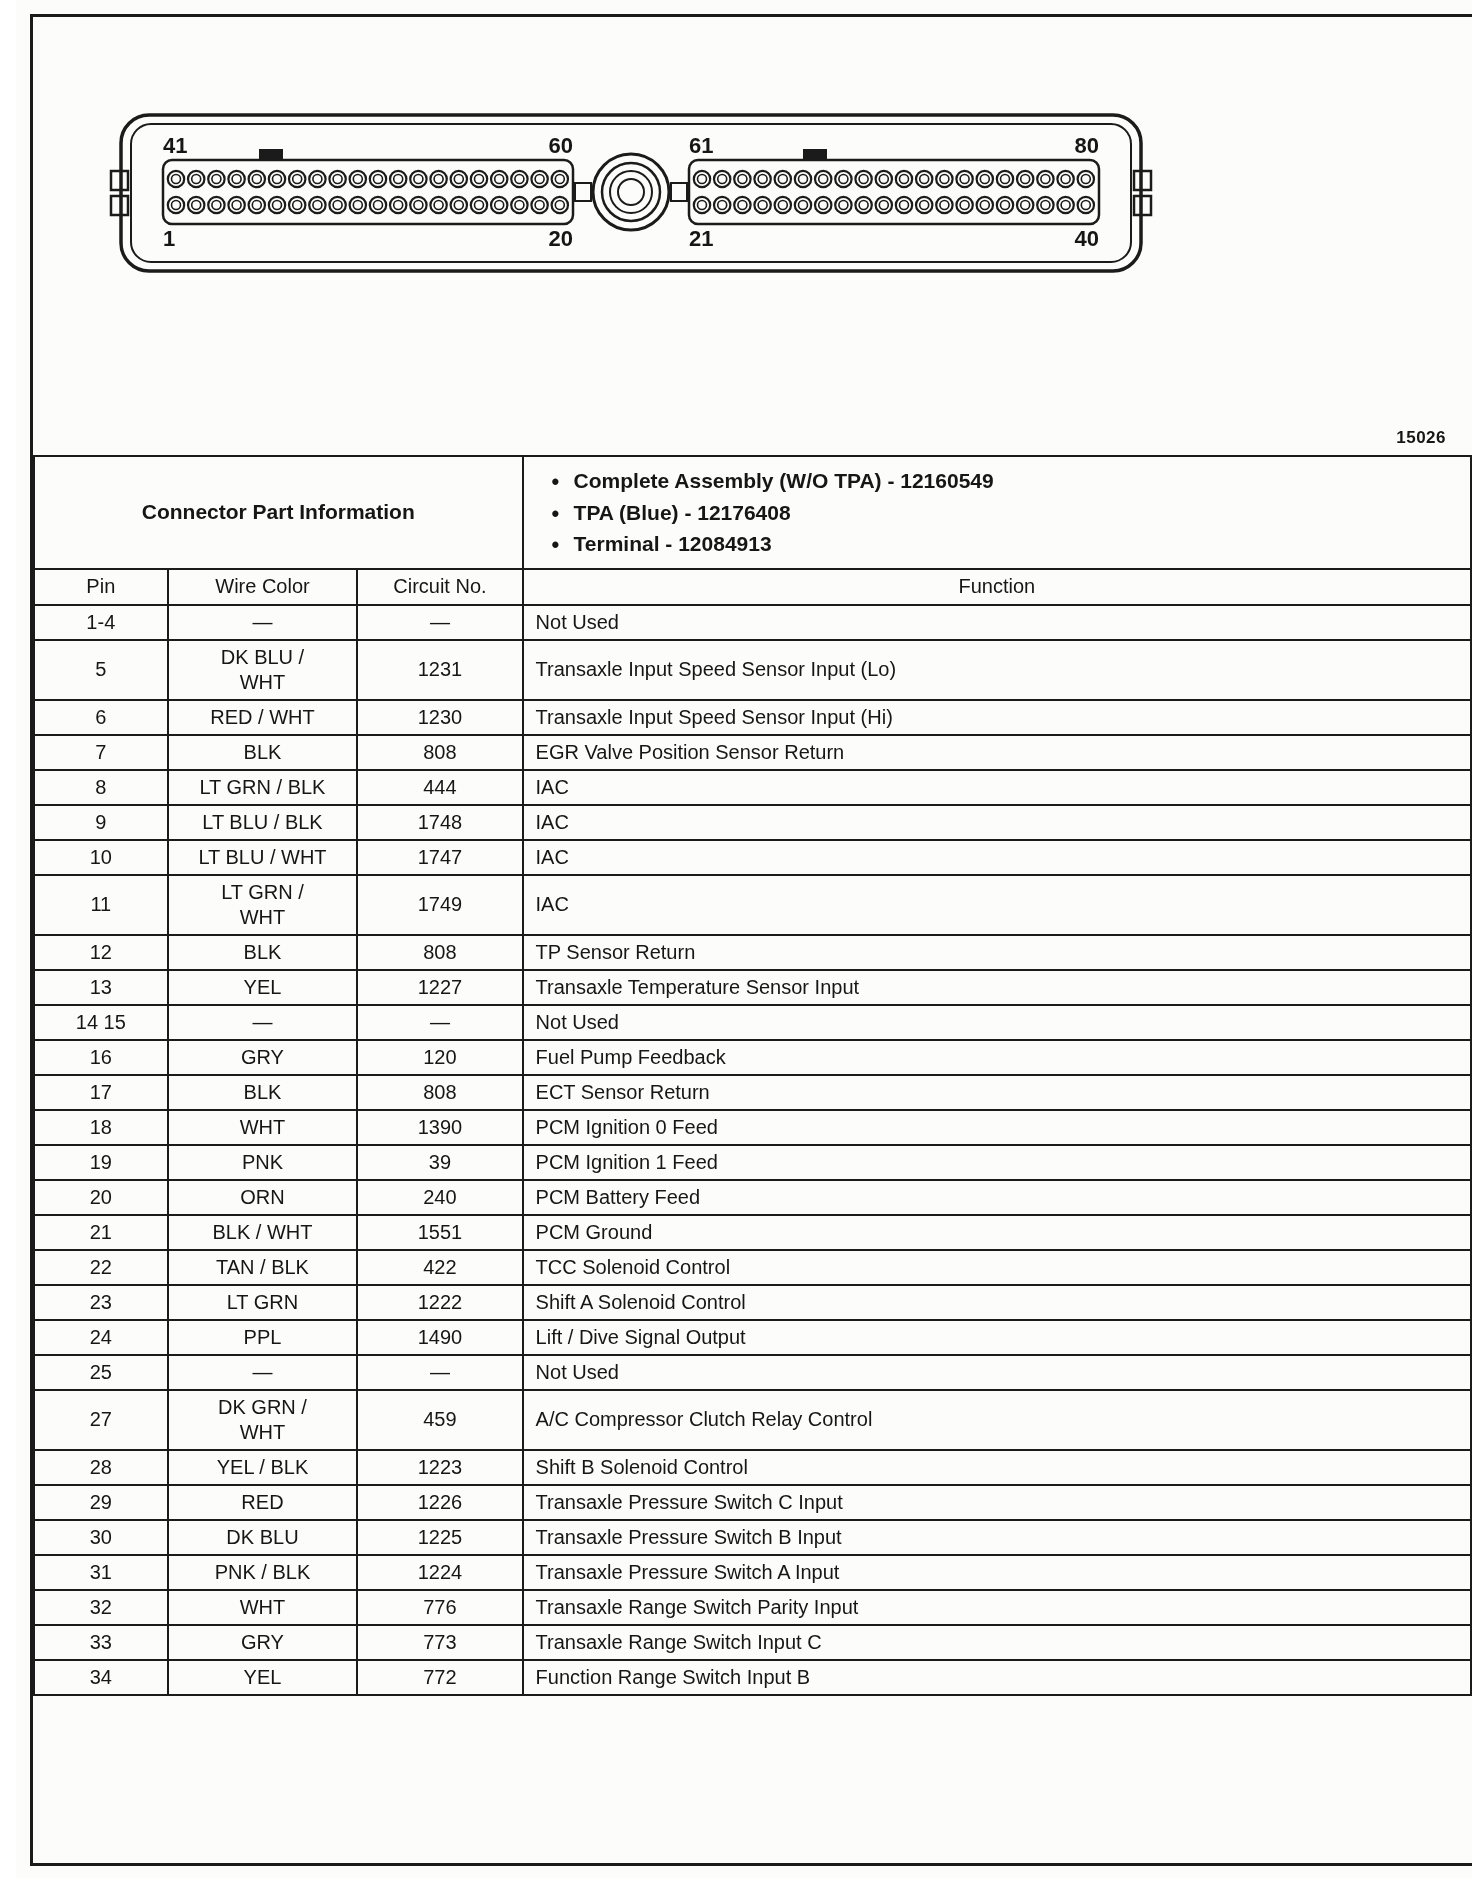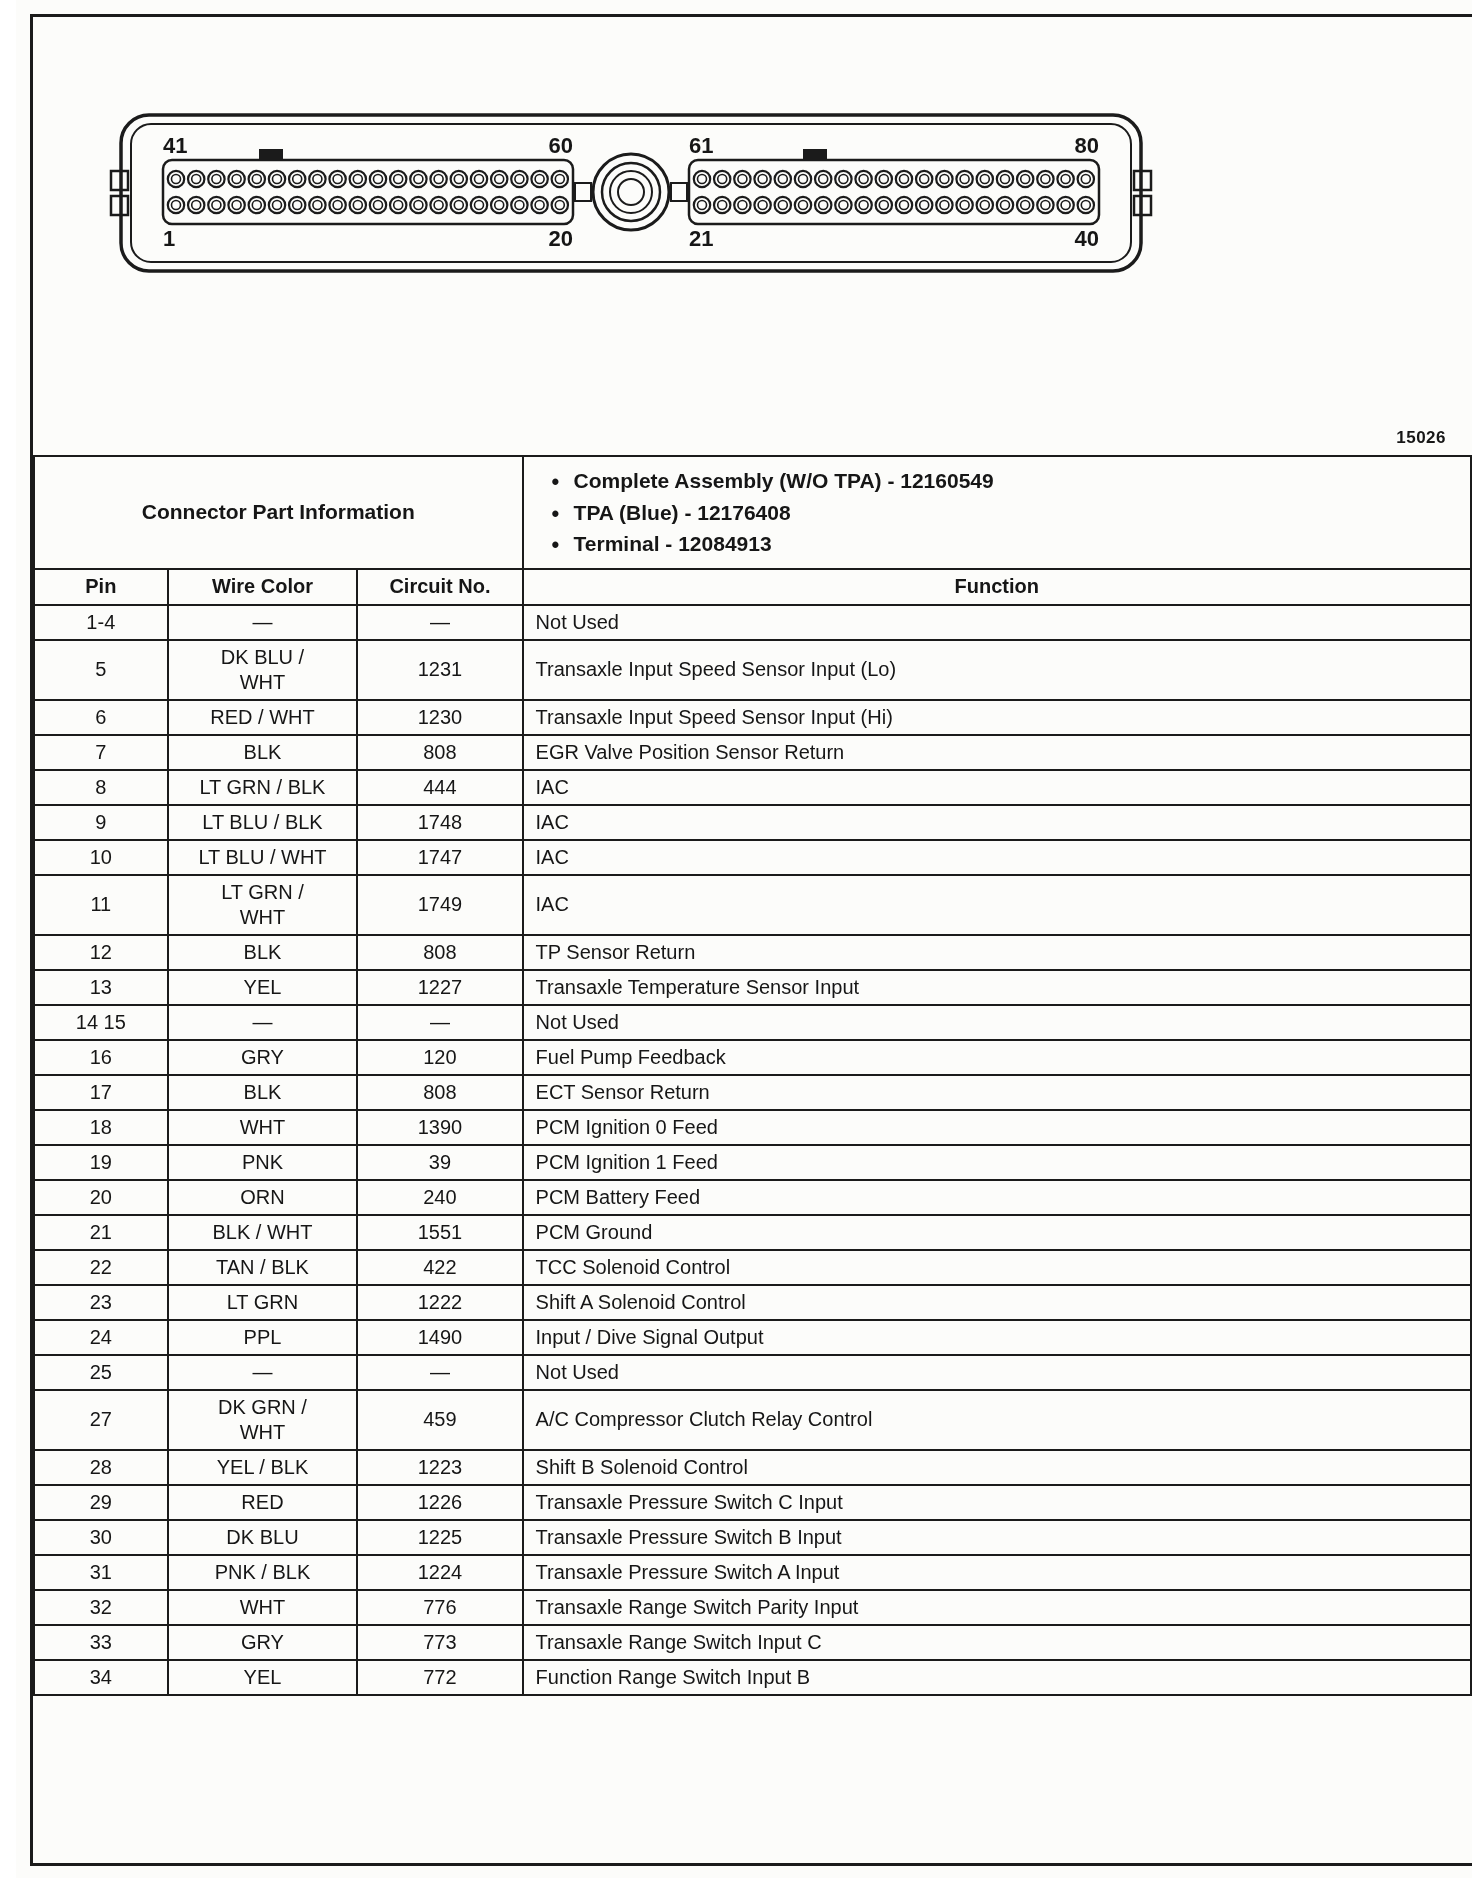--- a/index.html
+++ b/index.html
@@ -41,21 +41,21 @@
     table-layout: fixed;
   }
   .pinout th, .pinout td {
     border: 2px solid #1b1b1b;
     font-size: 20px;
     padding: 4px 6px;
     text-align: center;
     vertical-align: middle;
     overflow: hidden;
   }
-  .pinout th { font-weight: bold; height: 36px; }
+  .pinout th { font-weight: normal; height: 36px; }
   .pinout tbody td { height: 35px; line-height: 1.25; }
   .pinout td.col-function { text-align: left; padding-left: 12px; }
   .pinout td.col-wire { white-space: pre-line; }
   .pinout td.part-info-title {
     font-weight: bold;
     font-size: 21px;
     height: 104px;
     text-align: center;
   }
   .pinout td.part-info-cell {
@@ -421,21 +421,21 @@
           <tr>
             <td class="col-pin">23</td>
             <td class="col-wire">LT GRN</td>
             <td class="col-circuit">1222</td>
             <td class="col-function">Shift A Solenoid Control</td>
           </tr>
           <tr>
             <td class="col-pin">24</td>
             <td class="col-wire">PPL</td>
             <td class="col-circuit">1490</td>
-            <td class="col-function">Input / Dive Signal Output</td>
+            <td class="col-function">Lift / Dive Signal Output</td>
           </tr>
           <tr>
             <td class="col-pin">25</td>
             <td class="col-wire">—</td>
             <td class="col-circuit">—</td>
             <td class="col-function">Not Used</td>
           </tr>
           <tr>
             <td class="col-pin">27</td>
             <td class="col-wire">DK GRN /

